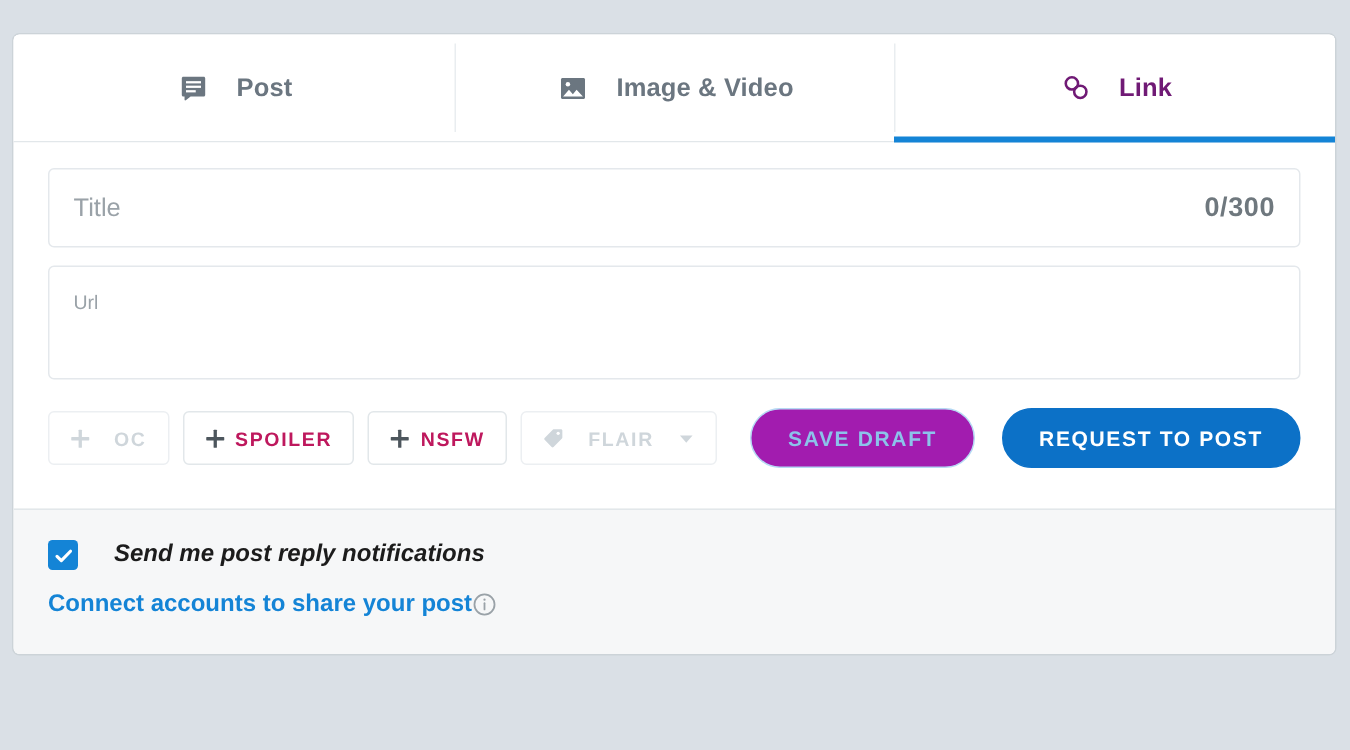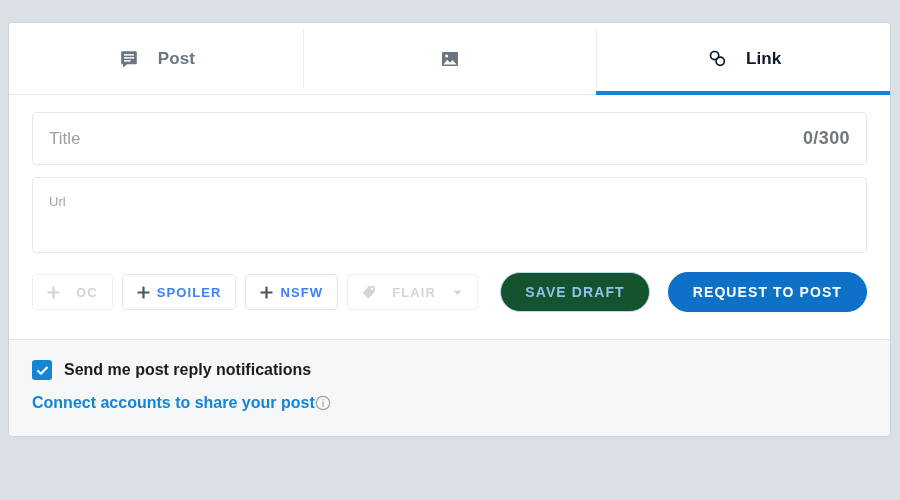--- a/index.html
+++ b/index.html
@@ -68,21 +68,21 @@
   .tab-icon {
     display: flex;
     align-items: center;
     justify-content: center;
     width: 24px;
     height: 24px;
     color: #6b7680;
     flex: 0 0 auto;
   }
   .tab.active .tab-label,
-  .tab.active .tab-icon { color: #0f172a; }
+  .tab.active .tab-icon { color: #701a75; }
   .tab.active::after {
     content: "";
     position: absolute;
     left: 0; right: 0; bottom: -1px;
     height: 4px;
     background: #1484d6;
   }
 
   
   .form-body {
@@ -157,21 +157,21 @@
     gap: 7px;
     height: 36px;
     padding: 0 14px;
     border: 1px solid #e2e7ea;
     border-radius: 4px;
     background: #fff;
     font-family: inherit;
     font-size: 13px;
     font-weight: bold;
     letter-spacing: 1.1px;
-    color: #3b82f6;
+    color: #be185d;
     cursor: pointer;
     white-space: nowrap;
   }
   .tag-btn .gi { color: #4d565d; display: flex; align-items: center; }
   .tag-btn.disabled { color: #cfd6db; cursor: default; border-color: #eceff2; gap: 16px; }
   .tag-btn.disabled .gi { color: #cfd6db; }
 
   .spacer { flex: 1 1 auto; }
 
   .btn-pill {
@@ -179,21 +179,21 @@
     padding: 0 24px;
     border-radius: 20px;
     font-family: inherit;
     font-size: 14px;
     font-weight: bold;
     letter-spacing: 1.1px;
     cursor: pointer;
     white-space: nowrap;
   }
   .btn-draft {
-    background: #14532d;
+    background: #a21caf;
     border: 1px solid #b6d9f4;
     color: #8cc3ea;
     margin-right: 18px;
   }
   .btn-primary {
     background: #0c71c7;
     border: 1px solid #0c71c7;
     color: #fff;
   }
 
@@ -201,21 +201,22 @@
   .footer {
     background: #f6f7f8;
     border-top: 1px solid #e2e7ea;
     flex: 0 0 auto;
     height: 97px;
     padding: 20px 23px 0 23px;
   }
   .check-row {
     display: flex;
     align-items: center;
-    gap: 12px;
+    gap: 24px;
+    font-style: italic;
   }
   .checkbox {
     width: 20px;
     height: 20px;
     border-radius: 3px;
     background: #1484d6;
     display: flex;
     align-items: center;
     justify-content: center;
     cursor: pointer;
@@ -261,20 +262,21 @@
     </div>
 
     <div class="tab">
       <span class="tab-icon">
         <svg width="20" height="20" viewBox="0 0 20 20" fill="currentColor">
           <path d="M3 3h14c.55 0 1 .45 1 1v12c0 .55-.45 1-1 1H3c-.55 0-1-.45-1-1V4c0-.55.45-1 1-1z"></path>
           <circle cx="6.6" cy="7.1" r="1.5" fill="#fff"></circle>
           <path d="M3.4 15.4l3.9-4.6 2.6 3 2.5-2.9 4.2 4.5z" fill="#fff"></path>
         </svg>
       </span>
+      <span class="tab-label">Image &amp; Video</span>
     </div>
 
     <div class="tab active">
       <span class="tab-icon">
         <svg width="21" height="21" viewBox="0 0 21 21" fill="none" stroke="currentColor" stroke-width="1.7">
           <circle cx="7.6" cy="7.6" r="4.1"></circle>
           <circle cx="13.2" cy="13.2" r="4.1"></circle>
         </svg>
       </span>
       <span class="tab-label">Link</span>

